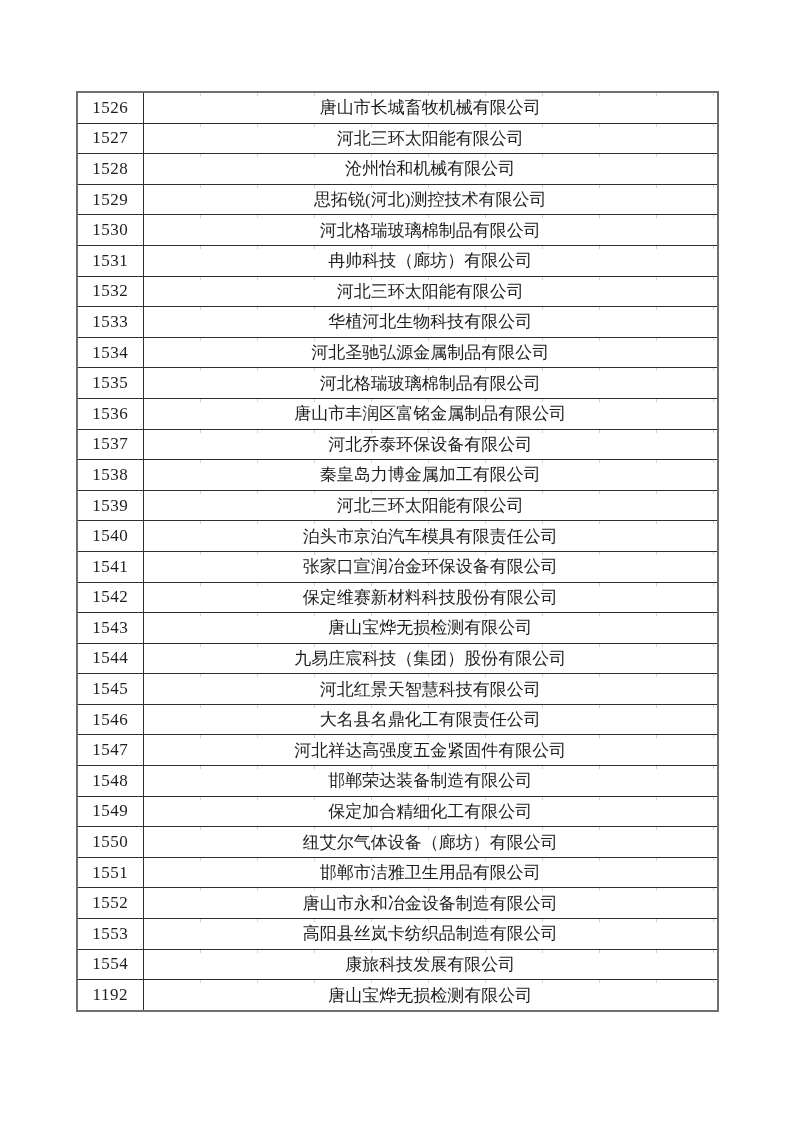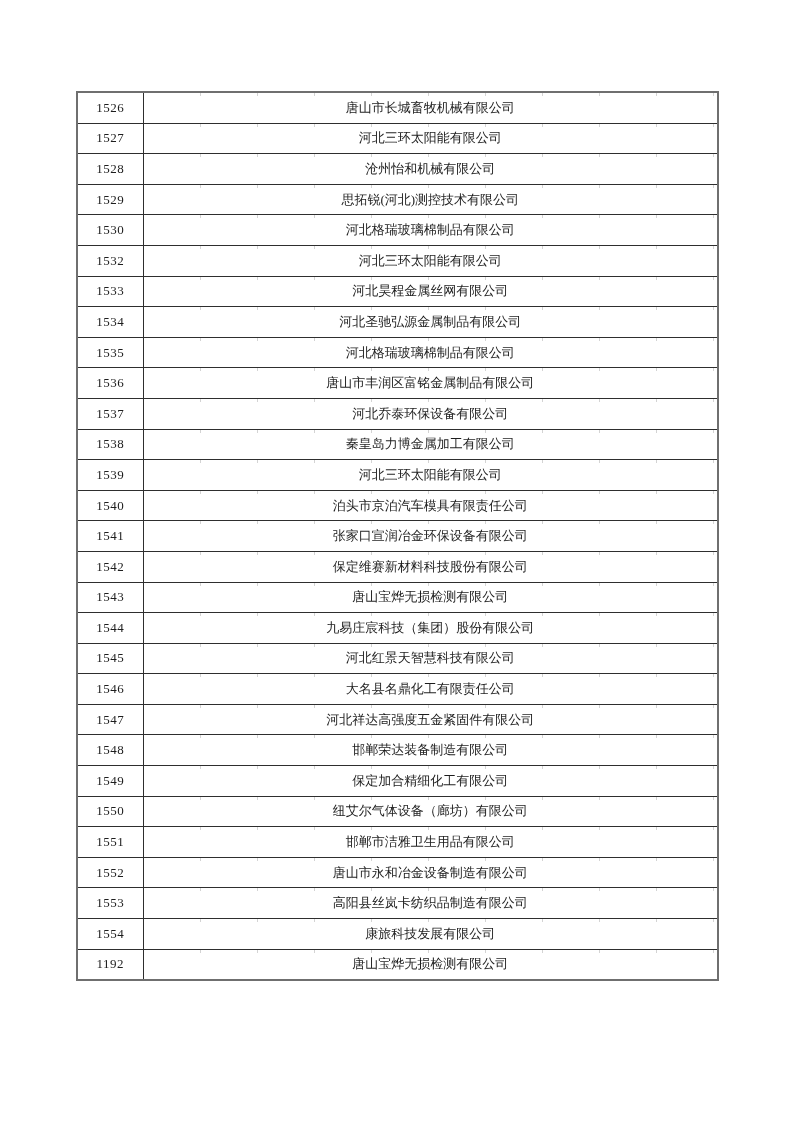--- a/index.html
+++ b/index.html
@@ -23,21 +23,21 @@
     border-collapse: collapse;
     table-layout: fixed;
     border: 2px solid #6f6f6f;
   }
   table.company-table td {
     border: 1px solid #2e2e2e;
     height: 29.6px;
     padding: 0;
     text-align: center;
     vertical-align: middle;
-    font-size: 13px;
+    font-size: 17px;
     color: #1d1d1d;
     position: relative;
     overflow: hidden;
     white-space: nowrap;
   }
   td.col-no {
     letter-spacing: 0.5px;
   }
   
   td.col-company::before {
@@ -104,36 +104,44 @@
 
   <tr>
     <td class="col-no">
       <span>1530</span>
     </td>
     <td class="col-company">
       <span>河北格瑞玻璃棉制品有限公司</span>
     </td>
   </tr>
 
+  <tr>
+    <td class="col-no">
+      <span>1531</span>
+    </td>
+    <td class="col-company">
+      <span>冉帅科技（廊坊）有限公司</span>
+    </td>
+  </tr>
 
   <tr>
     <td class="col-no">
       <span>1532</span>
     </td>
     <td class="col-company">
       <span>河北三环太阳能有限公司</span>
     </td>
   </tr>
 
   <tr>
     <td class="col-no">
       <span>1533</span>
     </td>
     <td class="col-company">
-      <span>河北昊程金属丝网有限公司</span>
+      <span>华植河北生物科技有限公司</span>
     </td>
   </tr>
 
   <tr>
     <td class="col-no">
       <span>1534</span>
     </td>
     <td class="col-company">
       <span>河北圣驰弘源金属制品有限公司</span>
     </td>

